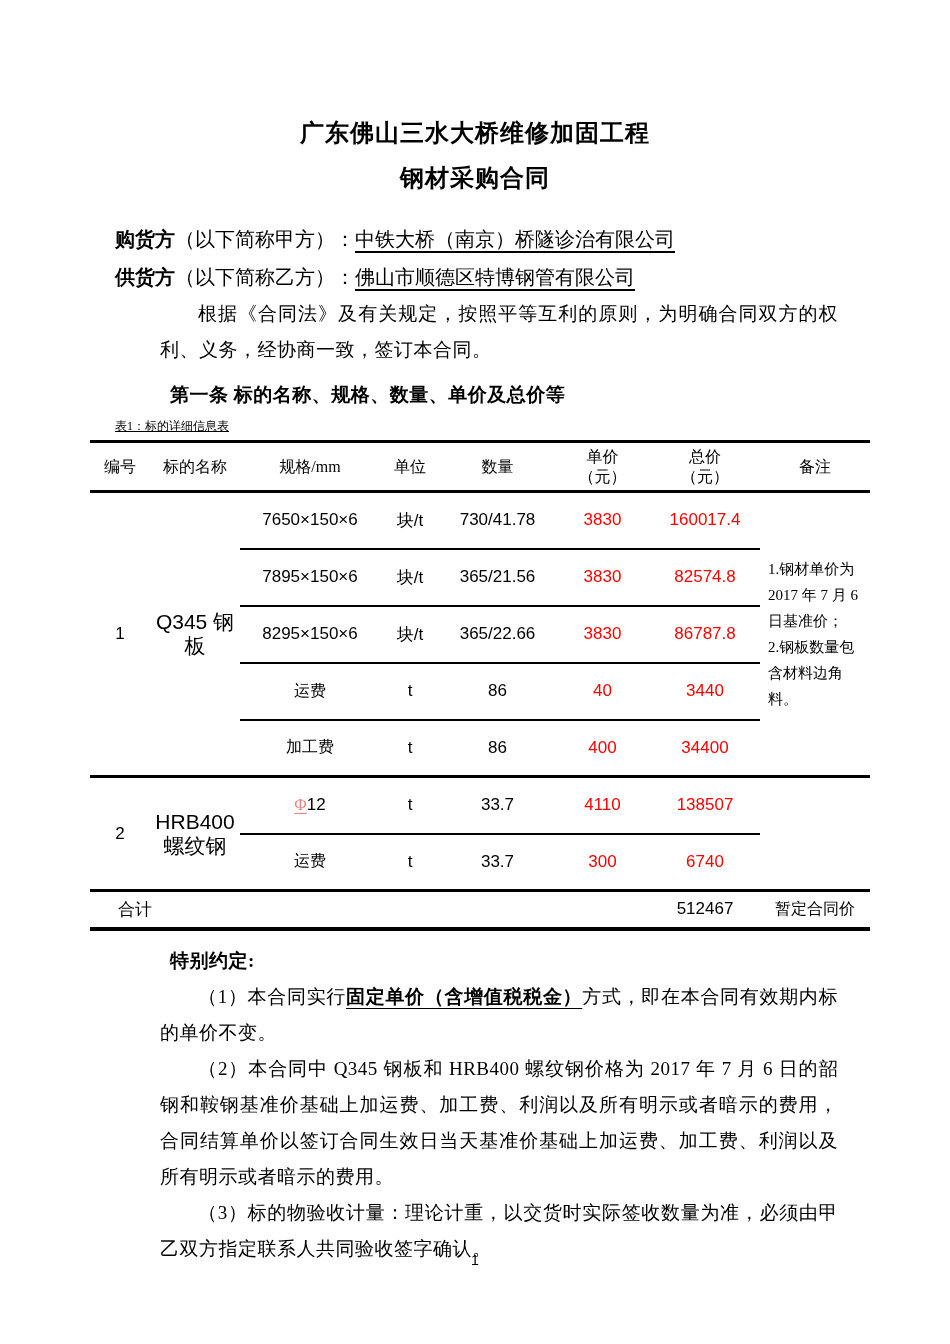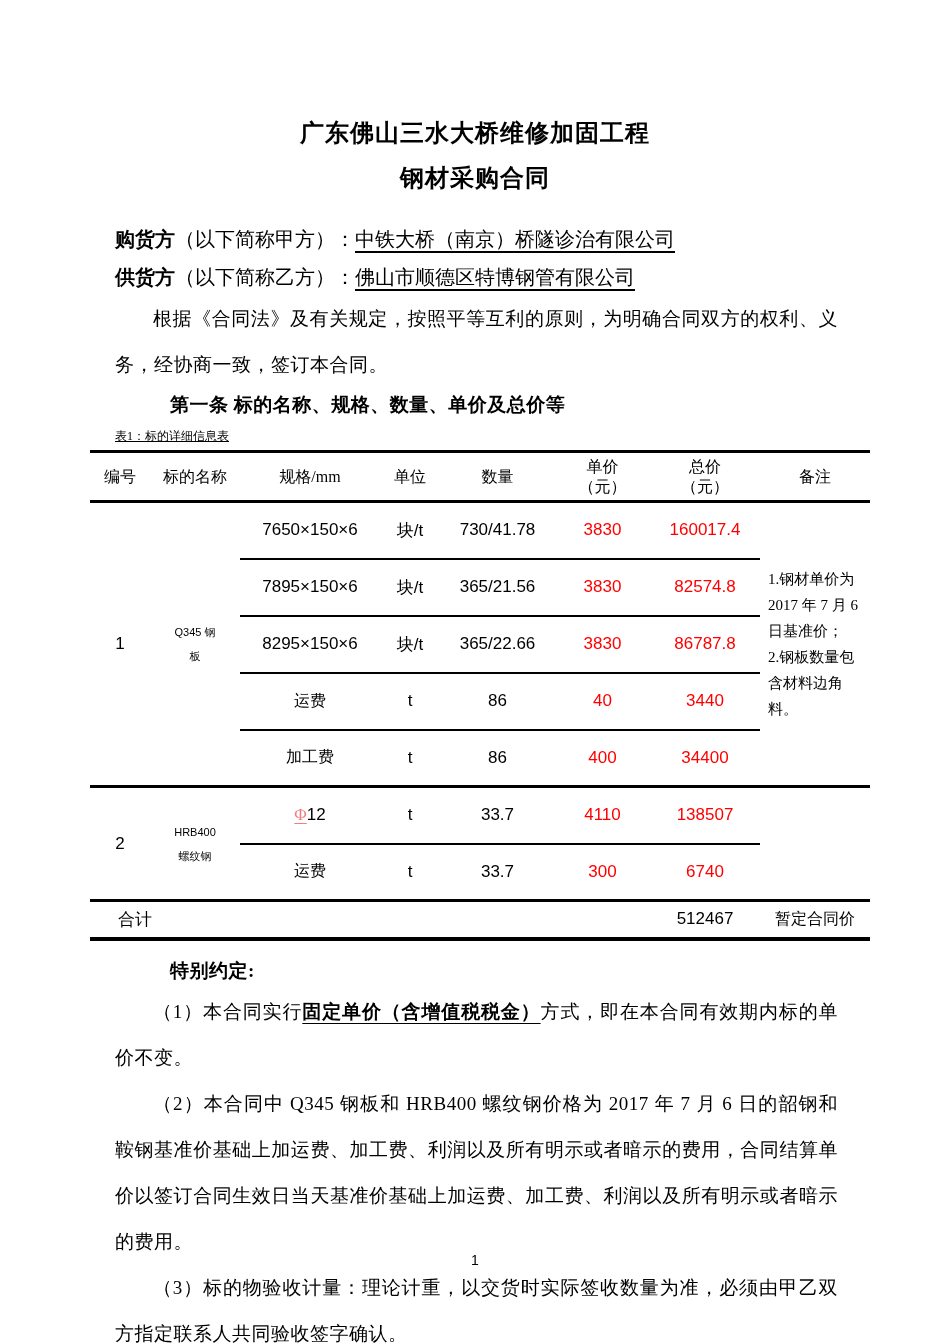--- a/index.html
+++ b/index.html
@@ -21,31 +21,32 @@
     line-height: 45px;
     letter-spacing: 1px;
   }
   .content { padding: 0 112px 0 115px; }
   .parties { margin-top: 20px; }
   .party-line { font-size: 20px; line-height: 38px; }
   .party-label { font-weight: bold; }
   .party-name { text-decoration: underline; text-underline-offset: 5px; }
   .body-par {
     font-size: 19px;
-    line-height: 46px;
+    line-height: 36px;
     text-align: justify;
     text-indent: 2em;
     letter-spacing: 0.5px;
+    margin-left: 45px;
   }
   .sec-heading {
     font-size: 19px;
     font-weight: bold;
     line-height: 34px;
     padding-left: 55px;
-    margin-top: 0;
+    margin-top: 10px;
     letter-spacing: 0.5px;
   }
   .tbl-caption {
     text-align: left;
     font-size: 12px;
     line-height: 28px;
     text-decoration: underline;
   }
   
   table.t {
@@ -75,21 +76,21 @@
     border-bottom: 3px solid #000;
     height: 50px;
     font-size: 16px;
     line-height: 20px;
     font-family: "Liberation Serif", serif;
   }
   .t tbody td { height: 57px; }
   .t tr.sep td.mid { border-bottom: 2px solid #000; }
   .t tr.gend td.mid { border-bottom: 3px solid #000; }
   .t td.bb3 { border-bottom: 3px solid #000; }
-  .t td.name-cell { font-size: 11px; line-height: 24px; }
+  .t td.name-cell { font-size: 21px; line-height: 24px; }
   .t td.remark-cell {
     text-align: left;
     vertical-align: middle;
     padding-left: 8px;
     padding-right: 2px;
     font-size: 15px;
     line-height: 26px;
     font-family: "Liberation Serif", serif;
   }
   .t tr.total-row td { height: 38px; border-bottom: 4px solid #000; }

